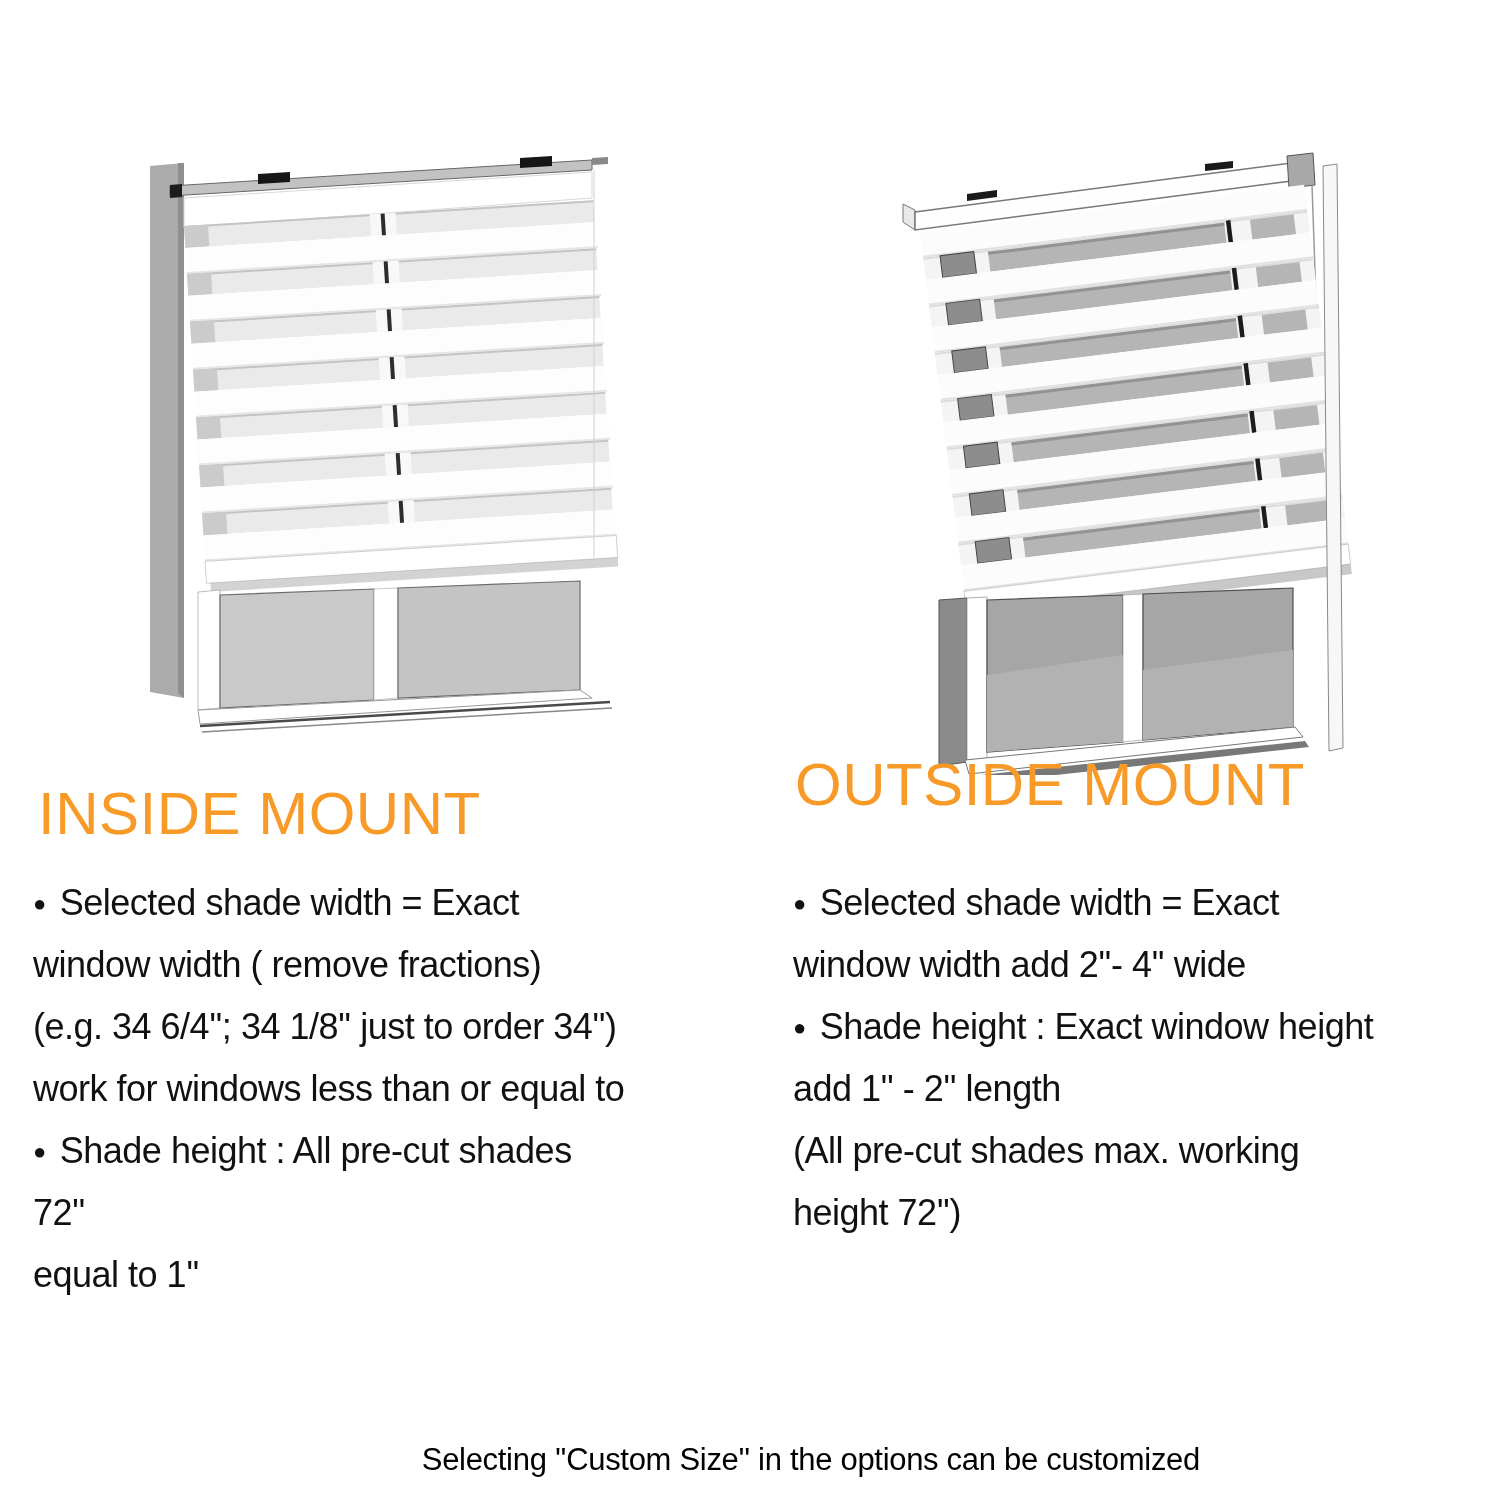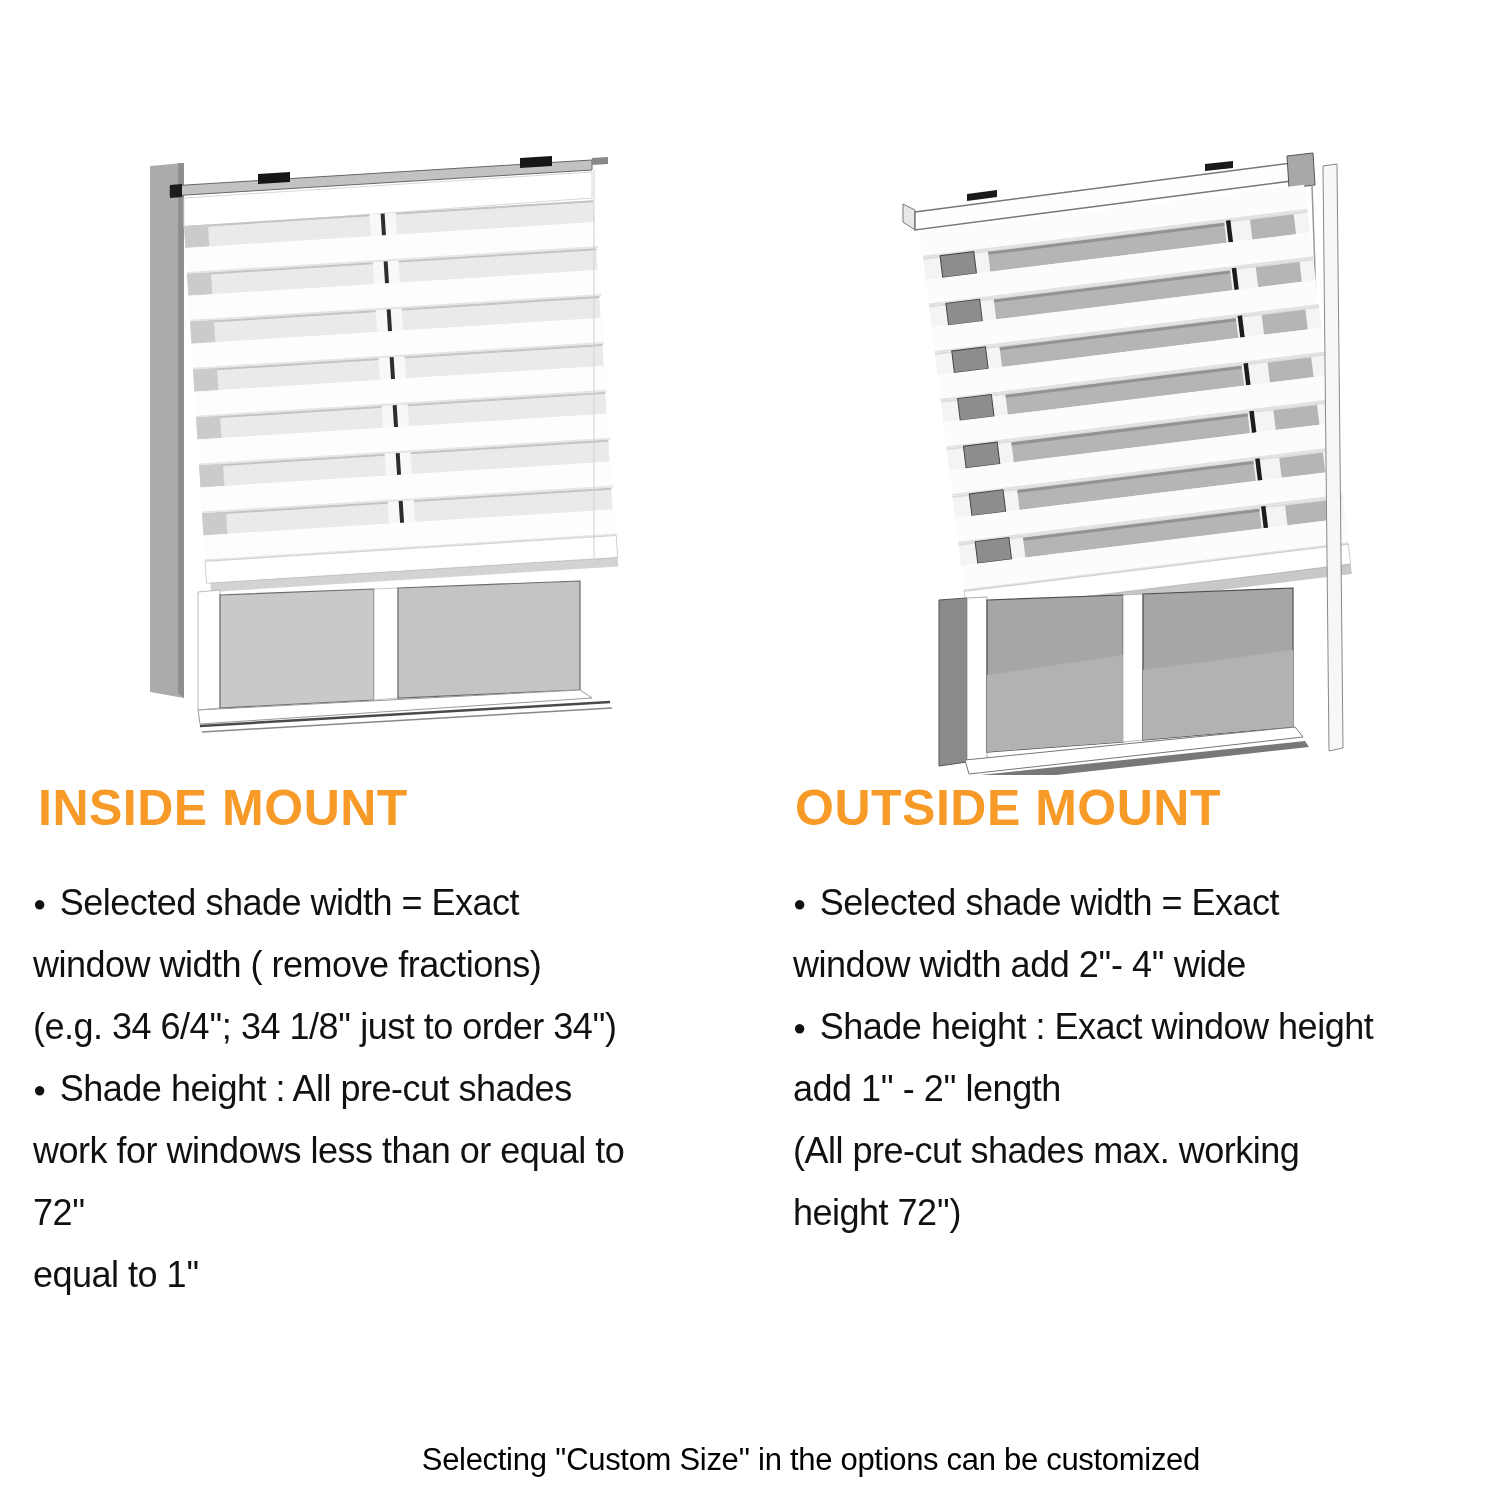--- a/index.html
+++ b/index.html
@@ -14,24 +14,24 @@
   }
   .banner span{
     color:#fff;font-weight:bold;font-size:41px;letter-spacing:1px;
     white-space:nowrap;text-shadow:0 1px 1px rgba(120,80,0,.25);
   }
   .illus{position:absolute;}
   .illus-left{left:140px;top:140px;width:520px;height:630px;}
   .illus-right{left:875px;top:130px;width:545px;height:645px;}
   .colhead{
     position:absolute;margin:0;color:var(--heading,#F79A28);
-    font-size:50px;font-weight:bold;letter-spacing:.5px;white-space:nowrap;
+    font-size:60px;font-weight:normal;letter-spacing:.5px;white-space:nowrap;
   }
   .colhead-left{left:38px;top:779px;}
-  .colhead-right{left:795px;top:779px;}
+  .colhead-right{left:795px;top:750px;}
   .textcol{
     position:absolute;top:872px;color:var(--body-text,#111);
     font-size:36px;line-height:62px;letter-spacing:-0.5px;white-space:nowrap;
   }
   .textcol-left{left:33px;width:720px;}
   .textcol-right{left:793px;width:700px;}
   .tline{height:62px;}
   .bullet{
     display:inline-block;font-size:22px;vertical-align:4px;margin-right:14px;
   }
@@ -162,22 +162,22 @@
     </svg>
   </div>
 
   <h2 class="colhead colhead-left">INSIDE MOUNT</h2>
   <h2 class="colhead colhead-right">OUTSIDE MOUNT</h2>
 
   <div class="textcol textcol-left">
       <div class="tline"><span class="bullet">●</span>Selected shade width = Exact</div>
       <div class="tline">window width ( remove fractions)</div>
       <div class="tline">(e.g. 34 6/4''; 34 1/8'' just to order 34'')</div>
+      <div class="tline">work for windows less than or equal to</div>
       <div class="tline"><span class="bullet">●</span>Shade height : All pre-cut shades</div>
-      <div class="tline">work for windows less than or equal to</div>
       <div class="tline">72''</div>
       <div class="tline">equal to 1''</div>
     </div>
   <div class="textcol textcol-right">
       <div class="tline"><span class="bullet">●</span>Selected shade width = Exact</div>
       <div class="tline">window width add 2''- 4'' wide</div>
       <div class="tline"><span class="bullet">●</span>Shade height : Exact window height</div>
       <div class="tline">add 1'' - 2'' length</div>
       <div class="tline">(All pre-cut shades max. working</div>
       <div class="tline">height 72'')</div>

